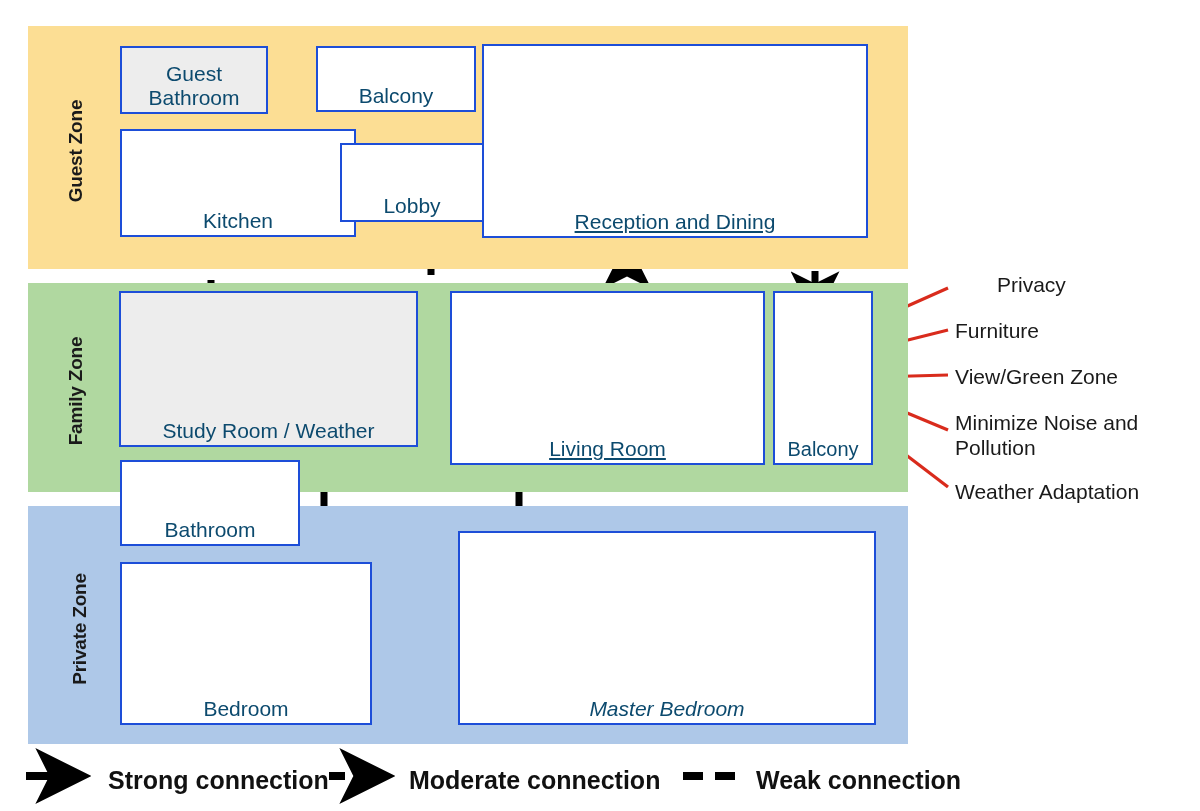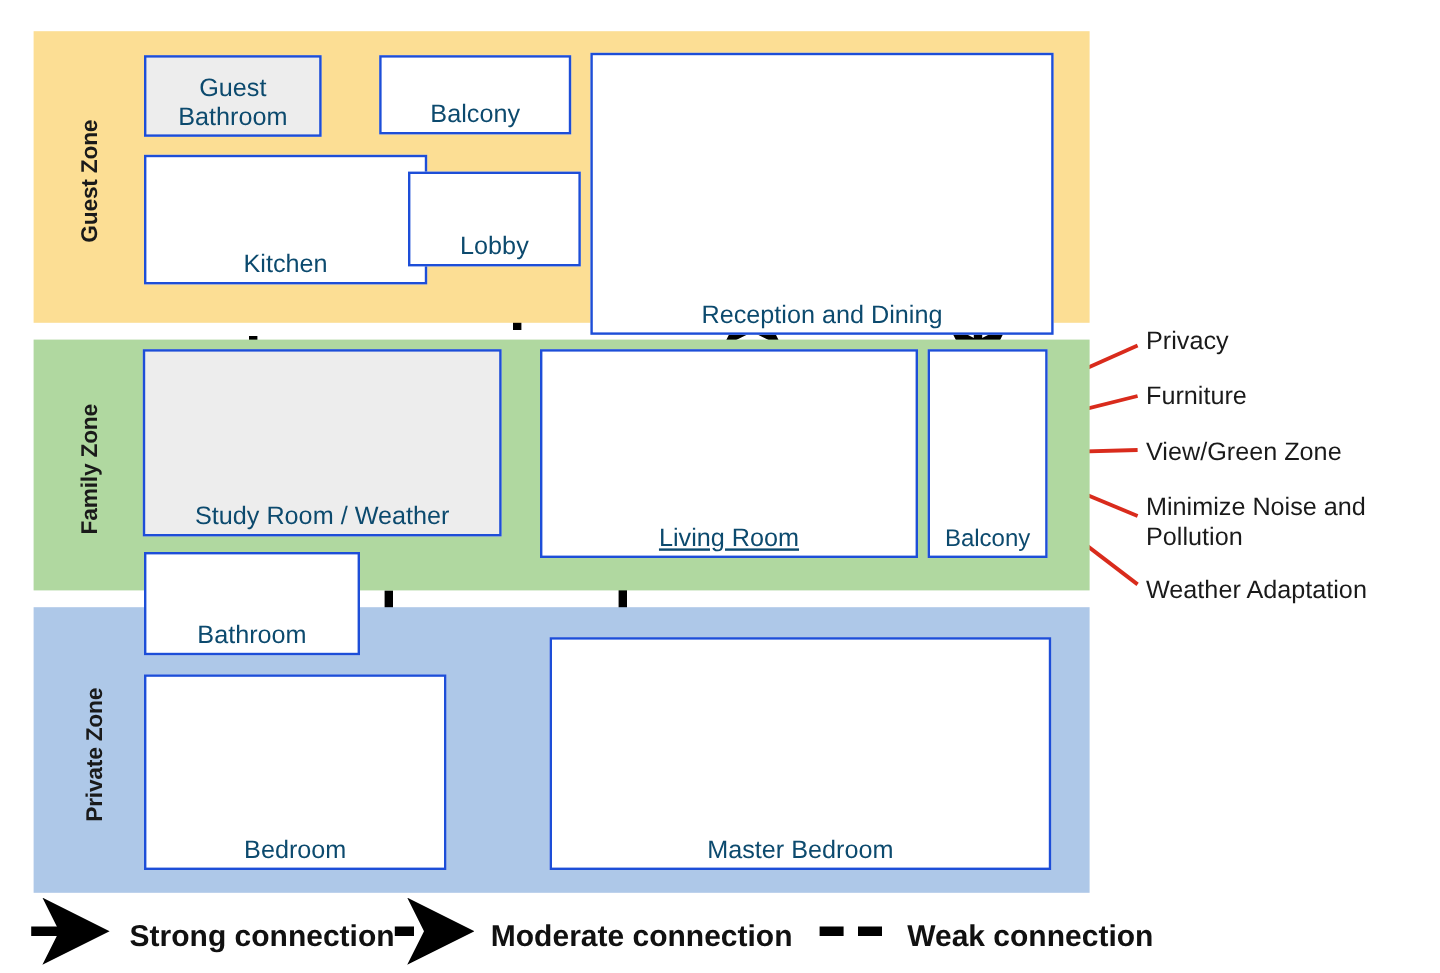--- a/index.html
+++ b/index.html
@@ -152,21 +152,21 @@
   <div class="zone-label" style="left:-10px; top:618px; width:180px; text-align:center; transform:rotate(-90deg);">Private Zone</div>
 
   <div class="room shaded" style="left:120px; top:46px; width:148px; height:68px;">
     <span>Guest Bathroom</span>
   </div>
 
   <div class="room" style="left:316px; top:46px; width:160px; height:66px;">
     <span>Balcony</span>
   </div>
 
-  <div class="room" style="left:492px; top:44px; width:386px; height:235px;">
+  <div class="room" style="left:482px; top:44px; width:386px; height:194px;text-decoration:underline;">
     <span>Reception and Dining</span>
   </div>
 
   <div class="room" style="left:120px; top:129px; width:236px; height:108px;">
     <span>Kitchen</span>
   </div>
 
   <div class="room" style="left:340px; top:143px; width:144px; height:79px;">
     <span>Lobby</span>
   </div>
@@ -184,25 +184,25 @@
   </div>
 
   <div class="room" style="left:120px; top:460px; width:180px; height:86px;">
     <span>Bathroom</span>
   </div>
 
   <div class="room" style="left:120px; top:562px; width:252px; height:163px;">
     <span>Bedroom</span>
   </div>
 
-  <div class="room" style="left:458px; top:531px; width:418px; height:194px;">
+  <div class="room" style="left:458px; top:531px; width:418px; height:194px;font-style:italic;">
     <span>Master Bedroom</span>
   </div>
 
-  <div class="annotation" style="left:955px; top:272px;text-align:center;">
+  <div class="annotation" style="left:997px; top:272px;text-align:center;">
     <span>Privacy</span>
   </div>
 
   <div class="annotation" style="left:955px; top:318px;">
     <span>Furniture</span>
   </div>
 
   <div class="annotation" style="left:955px; top:364px;">
     <span>View/Green  Zone</span>
   </div>

